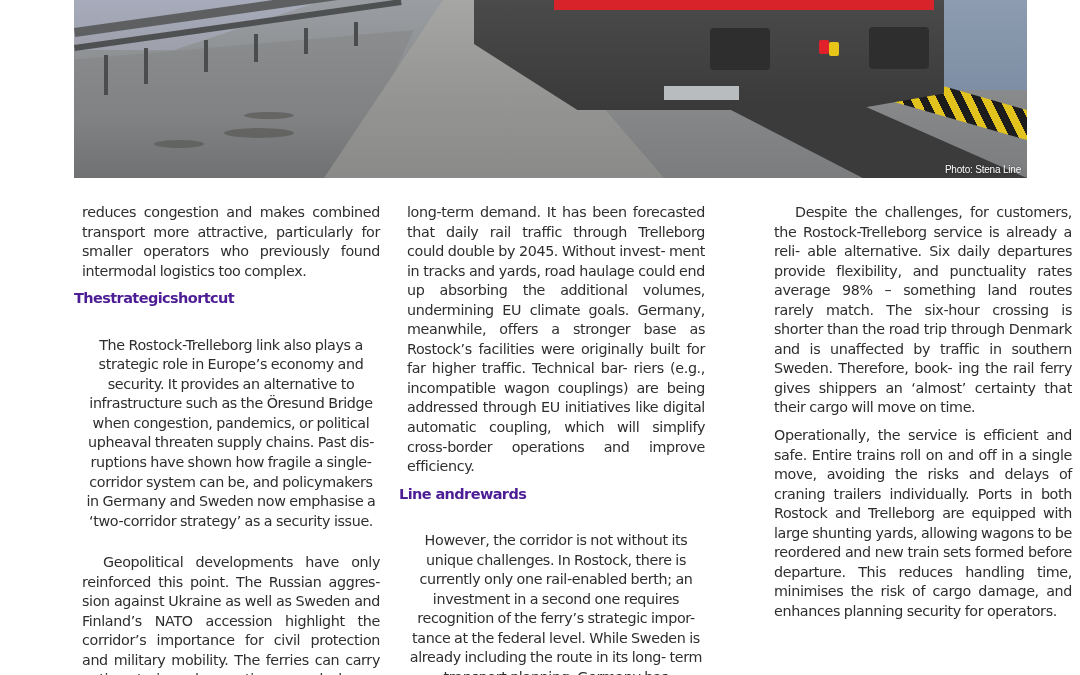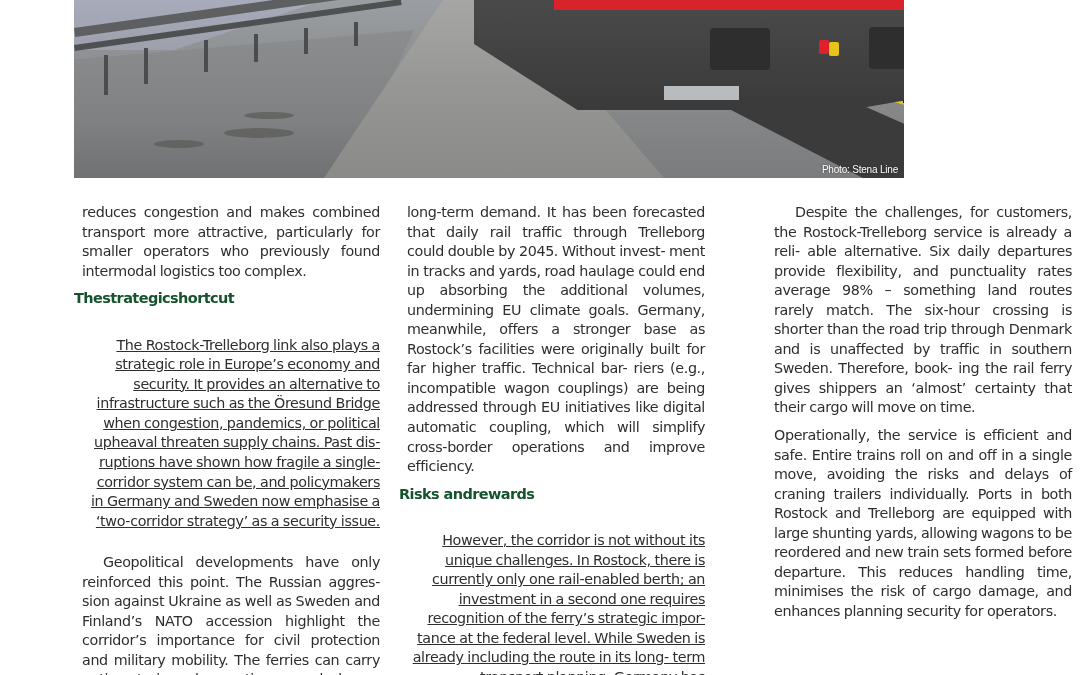--- a/index.html
+++ b/index.html
@@ -1,20 +1,20 @@
 <!DOCTYPE html>
 <html><head>
   <meta charset="utf-8">
   <style>
     * { box-sizing: border-box; margin: 0; padding: 0; }
     html, body { width: 1080px; height: 675px; overflow: hidden; background: #ffffff; }
     body { position: relative; font-family: "DejaVu Sans", sans-serif; color: #2b2b2b; }
 
     .photo {
-      position: absolute; left: 74px; top: 0; width: 830px; height: 178px;
+      position: absolute; left: 74px; top: 0; width: 953px; height: 178px;
       overflow: hidden;
       background: linear-gradient(180deg, #9a9ea2 0%, #8a8c8e 45%, #7b7c7d 100%);
     }
     .photo .wall-left {
       position: absolute; left: 0; top: 0; width: 250px; height: 50px;
       background: linear-gradient(180deg, #a7abbb 0%, #9ea0ab 100%);
       clip-path: polygon(0 0, 100% 0, 40% 100%, 0 100%);
     }
     .photo .deck-left {
       position: absolute; left: 0; top: 30px; width: 340px; height: 148px;
@@ -66,26 +66,26 @@
       font-family: "Liberation Sans", sans-serif; font-size: 10px; color: #ffffff;
       letter-spacing: -0.2px; text-shadow: 0 0 2px rgba(0,0,0,.6);
     }
 
     .col {
       position: absolute; top: 195px; width: 314px;
       font-family: "DejaVu Sans", sans-serif;
       font-size: 14.3px; line-height: 19.55px; color: #2e2e2e;
     }
     .col p { text-align: justify; margin: 8px; letter-spacing: -0.35px; word-spacing: -0.5px; }
-    .col p.left { text-align: right; text-decoration: underline; }
+    .col p.left { text-align: center; }
     .col p.indent { text-indent: 21px; }
     .col p.last-left { text-align-last: left; }
     .col h3 {
       font-family: "DejaVu Sans", sans-serif; font-weight: bold;
-      font-size: 14.5px; line-height: 19px; color: #14532d; letter-spacing: -0.6px;
+      font-size: 14.5px; line-height: 19px; color: #4c1d95; letter-spacing: -0.6px;
     }
     .c1 { left: 74px; }
     .c2 { left: 399px; }
     .c3 { left: 766px; }
     .gap-lg { height: 19.5px; }
     .gap-sm { height: 6px; }
   </style>
 </head>
 <body>
 
@@ -121,21 +121,21 @@
   <p class="last-left">reduces congestion and makes combined transport more attractive, particularly for smaller operators who previously found intermodal logistics too complex.</p>
   <h3>Thestrategicshortcut</h3>
   <div class="gap-lg"></div>
   <p class="left">The Rostock-Trelleborg link also plays a strategic role in Europe’s economy and security. It provides an alternative to infrastructure such as the Öresund Bridge when congestion, pandemics, or political upheaval threaten supply chains. Past dis- ruptions have shown how fragile a single- corridor system can be, and policymakers in Germany and Sweden now emphasise a ‘two-corridor strategy’ as a security issue.</p>
   <div class="gap-sm"></div>
   <p class="indent">Geopolitical developments have only reinforced this point. The Russian aggres- sion against Ukraine as well as Sweden and Finland’s NATO accession highlight the corridor’s importance for civil protection and military mobility. The ferries can carry entire trains, locomotives, and heavy equip- ment unsuited for roads</p>
 </div>
 
 <div class="col c2">
   <p class="last-left">long-term demand. It has been forecasted that daily rail traffic through Trelleborg could double by 2045. Without invest- ment in tracks and yards, road haulage could end up absorbing the additional volumes, undermining EU climate goals. Germany, meanwhile, offers a stronger base as Rostock’s facilities were originally built for far higher traffic. Technical bar- riers (e.g., incompatible wagon couplings) are being addressed through EU initiatives like digital automatic coupling, which will simplify cross-border operations and improve efficiency.</p>
-  <h3>Risks andrewards</h3>
+  <h3>Line andrewards</h3>
   <div class="gap-lg"></div>
   <p class="left">However, the corridor is not without its unique challenges. In Rostock, there is currently only one rail-enabled berth; an investment in a second one requires recognition of the ferry’s strategic impor- tance at the federal level. While Sweden is already including the route in its long- term transport planning, Germany has</p>
 </div>
 
 <div class="col c3">
   <p class="indent last-left">Despite the challenges, for customers, the Rostock-Trelleborg service is already a reli- able alternative. Six daily departures provide flexibility, and punctuality rates average 98% – something land routes rarely match. The six-hour crossing is shorter than the road trip through Denmark and is unaffected by traffic in southern Sweden. Therefore, book- ing the rail ferry gives shippers an ‘almost’ certainty that their cargo will move on time.</p>
   <p class="last-left">Operationally, the service is efficient and safe. Entire trains roll on and off in a single move, avoiding the risks and delays of craning trailers individually. Ports in both Rostock and Trelleborg are equipped with large shunting yards, allowing wagons to be reordered and new train sets formed before departure. This reduces handling time, minimises the risk of cargo damage, and enhances planning security for operators.</p>
   <div class="gap-sm"></div>
 </div>
 

